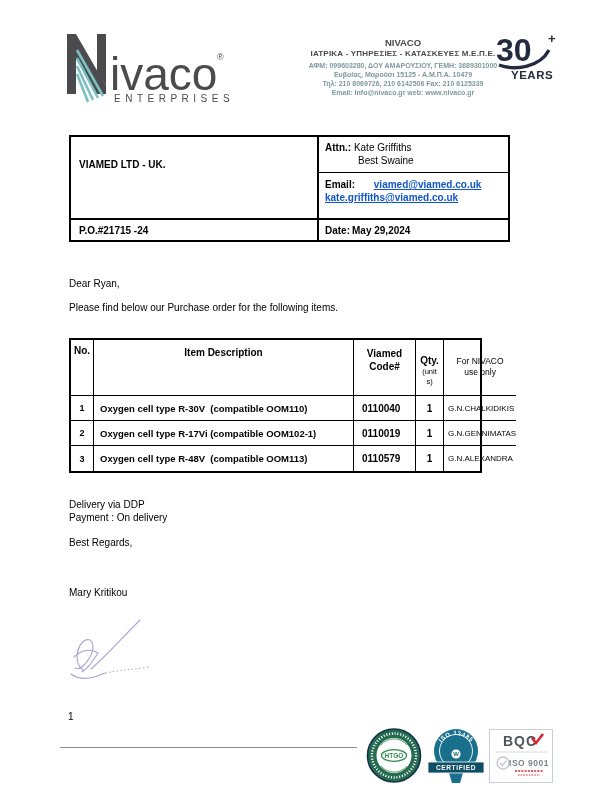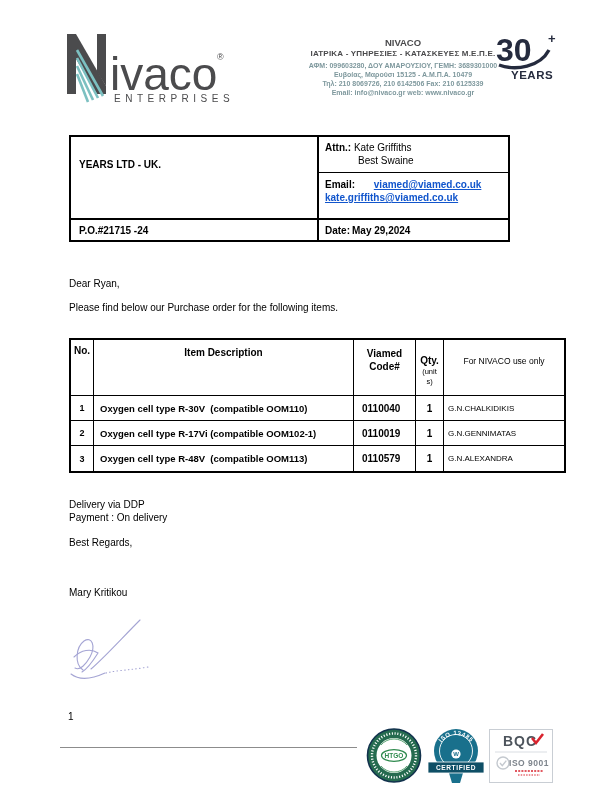--- a/index.html
+++ b/index.html
@@ -26,21 +26,21 @@
   .bold{font-weight:bold;}
   .indent{padding-left:33px;}
   .maillink{color:#1155cc;font-weight:bold;text-decoration:underline;}
   .gap-l{margin-left:16px;}
   .lh13{line-height:13px;}
 
   
   .body-text{font-size:10px;}
 
   
-  .items-table{left:69px;top:338px;width:497px;height:135px;border:2px solid #000;
+  .items-table{left:69px;top:338px;width:413px;height:135px;border:2px solid #000;
       box-sizing:border-box;display:grid;grid-template-columns:22px 260px 62px 28px 1fr;
       grid-template-rows:55px 25px 25px 1fr;}
   .it{box-sizing:border-box;display:flex;}
   .col-b{border-left:1.5px solid #000;}
   .row-b{border-top:1.5px solid #000;}
   .hc{font-weight:bold;font-size:10px;justify-content:center;}
   .hc-no{padding:5px 2px 0;word-break:break-all;text-align:center;line-height:11px;}
   .hc-desc{padding-top:7px;}
   .hc-code{padding-top:7px;text-align:center;line-height:13px;}
   .hc-qty{flex-direction:column;padding:8px 4px 0;line-height:10px;}
@@ -91,21 +91,21 @@
 
   <svg class="abs" style="left:496px;top:30px;" width="64" height="54" viewBox="0 0 64 54">
     <text x="0" y="31" font-family="Liberation Sans, sans-serif" font-size="32" font-weight="bold" fill="#252b3e">30</text>
     <path d="M3,35 C20,41 44,37 53,20" stroke="#252b3e" stroke-width="3.4" fill="none"></path>
     <text x="52" y="13" font-family="Liberation Sans, sans-serif" font-size="13" font-weight="bold" fill="#252b3e">+</text>
     <text x="15" y="49" font-family="Liberation Sans, sans-serif" font-size="11.5" font-weight="bold" letter-spacing="0.5" fill="#252b3e">YEARS</text>
   </svg>
 
   <div class="abs info-table">
     <div class="cell cell-company">
-      <span>YEARS LTD - UK.</span>
+      <span>VIAMED LTD - UK.</span>
     </div>
     <div class="cell cell-attn lh13">
       <div>
         <span class="bold">Attn.:</span>
         <span>Kate Griffiths</span>
       </div>
       <div class="indent">Best Swaine</div>
     </div>
     <div class="cell cell-email lh13">
       <div>

